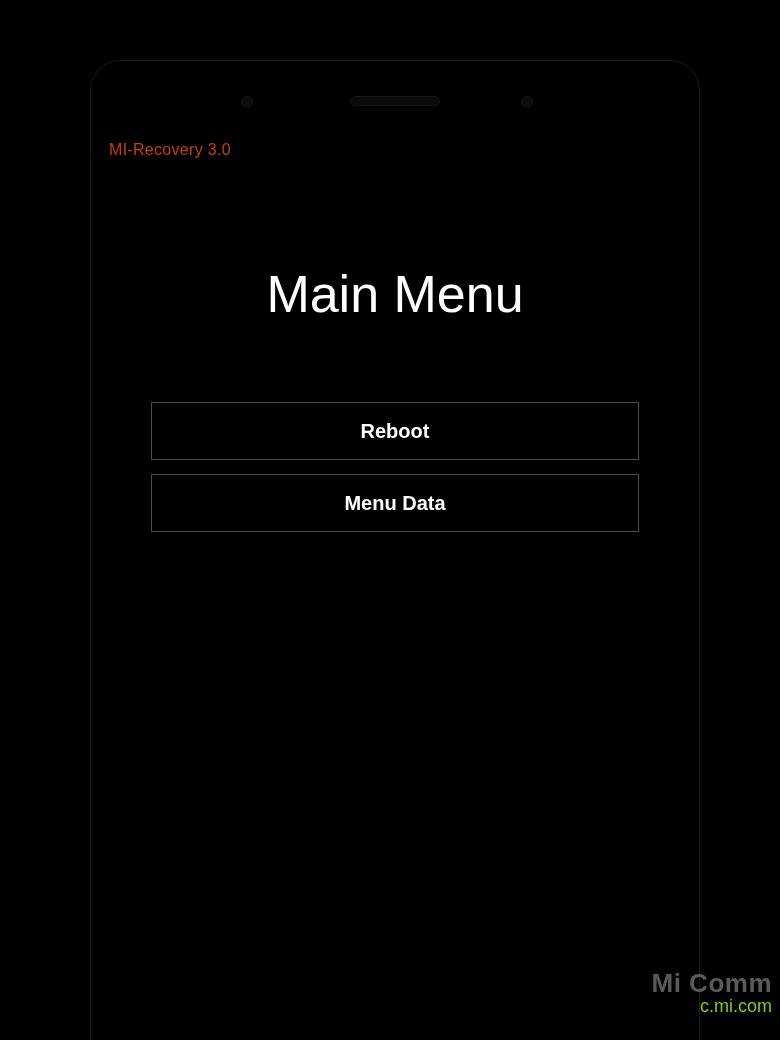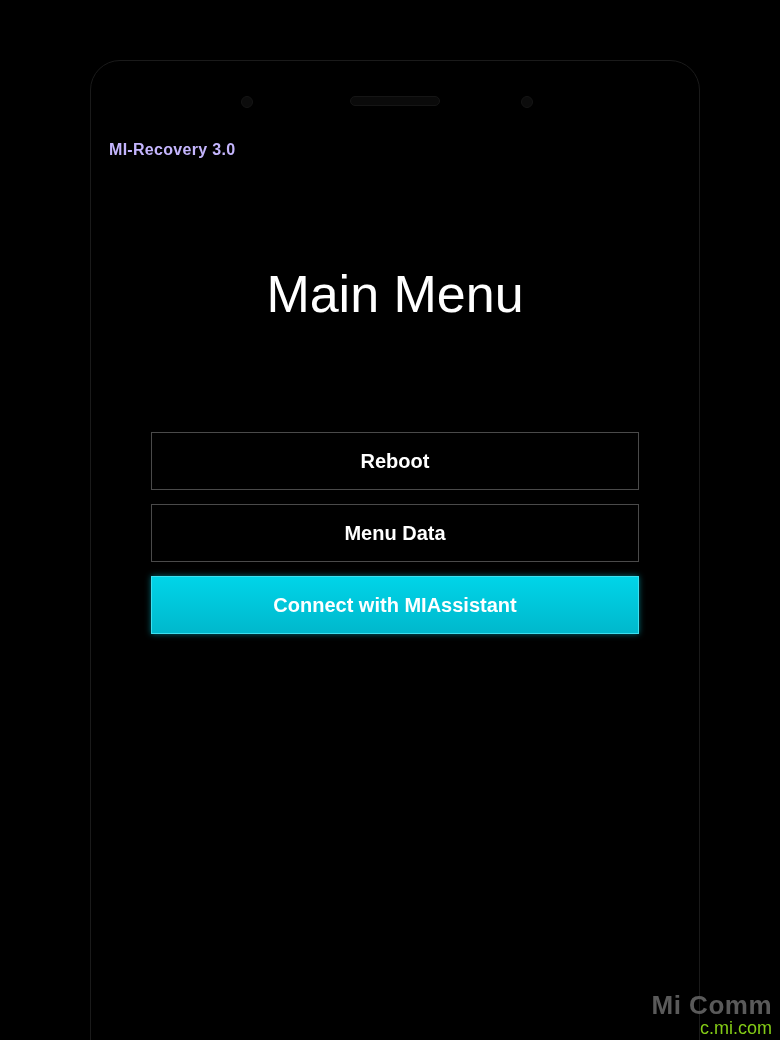--- a/index.html
+++ b/index.html
@@ -44,32 +44,32 @@
     }
     .screen {
       position: absolute;
       left: 0; right: 0; top: 80px; bottom: 0;
       background: #000;
       display: flex;
       flex-direction: column;
       padding: 0 10px;
     }
     .recovery-label {
-      color: #c4b5fd;
+      color: #c2410c;
       font-size: 16px;
-      font-weight: bold;
+      font-weight: normal;
       margin: 0 0 105px 8px;
       letter-spacing: 0.3px;
     }
     .title {
       color: #fff;
       font-size: 52px;
       font-weight: 400;
       text-align: center;
-      margin-bottom: 108px;
+      margin-bottom: 78px;
     }
     .menu-container {
       display: flex;
       flex-direction: column;
       align-items: center;
       gap: 14px;
       padding: 0 50px;
     }
     .menu-item {
       width: 100%;
@@ -86,21 +86,21 @@
     .menu-item.selected {
       background: linear-gradient(#00d4e8, #00b8cc);
       border: 1px solid #3de0f0;
       color: #fff;
       box-shadow: 0 0 6px rgba(0,212,232,0.5);
     }
     .selected .label-text { color: #fff; }
     .watermark {
       position: absolute;
       right: 8px;
-      bottom: 2px;
+      bottom: 24px;
       text-align: right;
       color: #555;
       font-family: Arial, sans-serif;
       line-height: 1.05;
       pointer-events: none;
     }
     .wm1 { font-size: 26px; font-weight: bold; color: #5a5a5a; letter-spacing: 0.5px; }
     .wm2 { font-size: 18px; color: #84cc16; }
   </style>
 </head>
@@ -115,23 +115,20 @@
     <div class="recovery-label">MI-Recovery 3.0</div>
     <div class="title">Main Menu</div>
 
     <div class="menu-container">
       <div class="menu-item">
         <span class="label-text">Reboot</span>
       </div>
       <div class="menu-item">
         <span class="label-text">Menu Data</span>
       </div>
-      <div class="menu-item selected">
-        <span class="label-text">Connect with MIAssistant</span>
-      </div>
     </div>
 
   </div>
 </div>
 
 <div class="watermark">
   <div class="wm1">Mi Comm</div>
   <div class="wm2">c.mi.com</div>
 </div>
 

